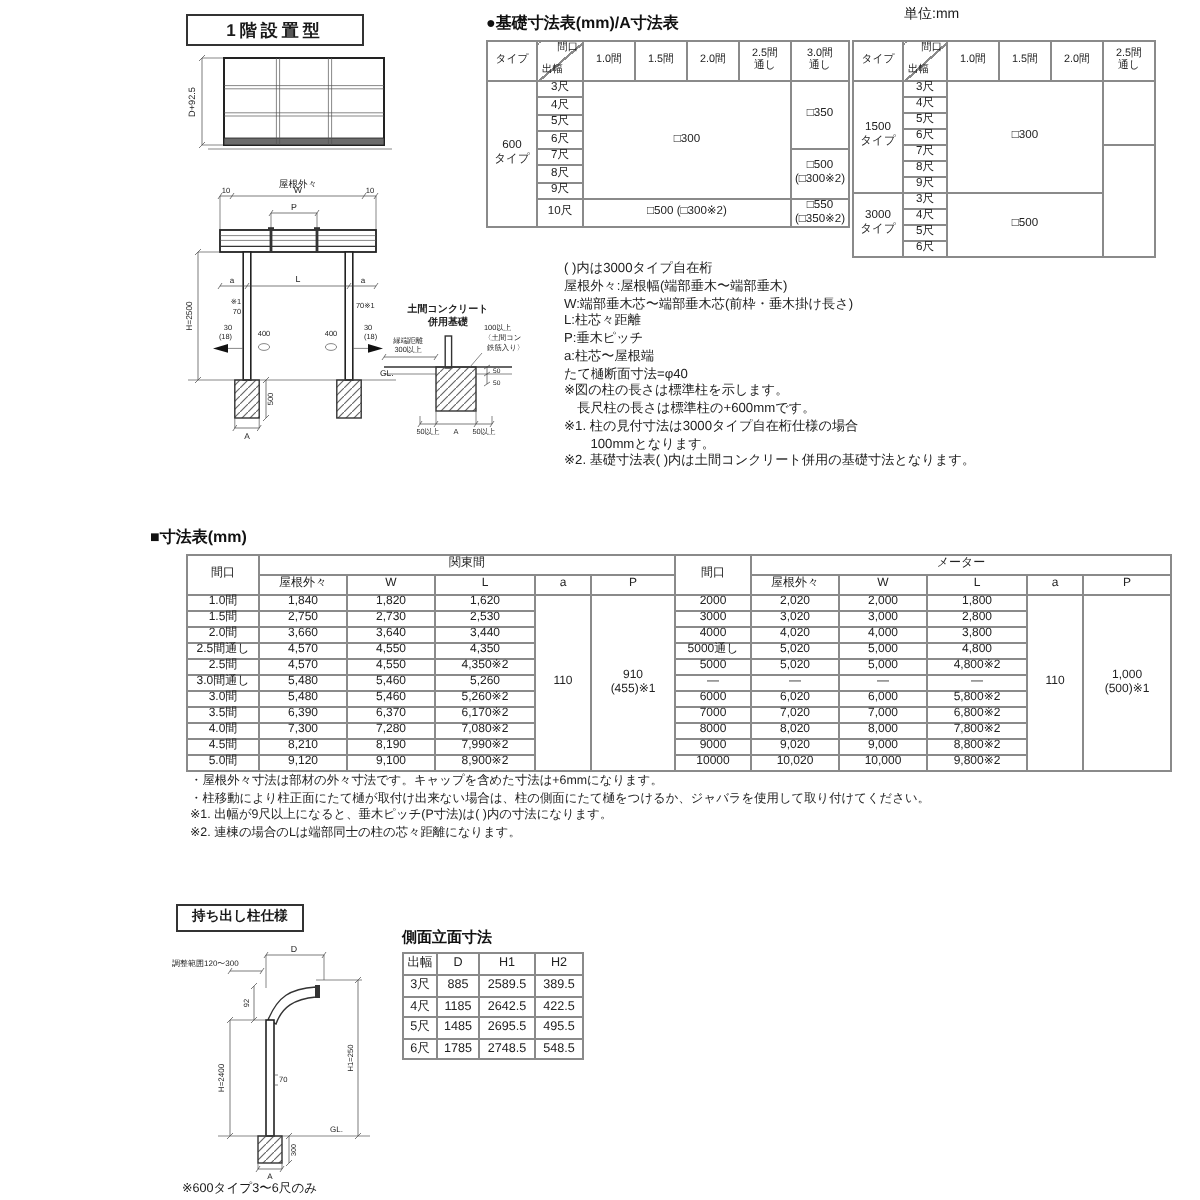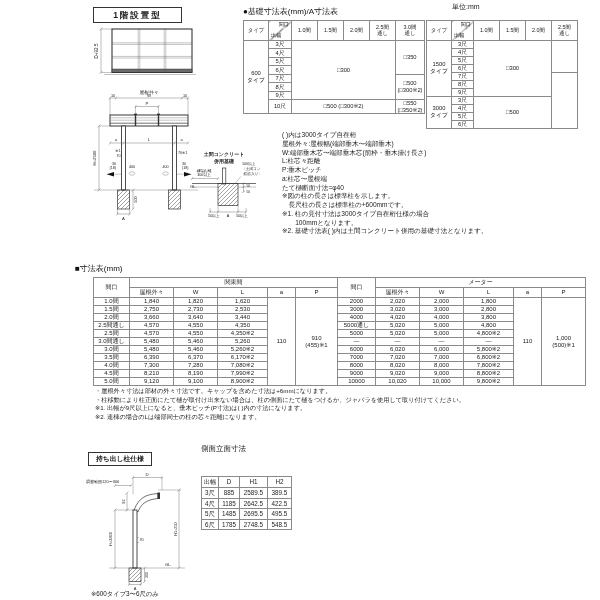--- a/index.html
+++ b/index.html
@@ -1,20 +1,20 @@
 <!DOCTYPE html>
 <html><head>
 <meta charset="utf-8">
 <style>
   html,body{margin:0;padding:0;}
   body{width:600px;height:600px;position:relative;background:#fff;color:#1a1a1a;
        font-family:"Liberation Sans","DejaVu Sans",sans-serif;overflow:hidden;}
   .abs{position:absolute;}
   .ttlbox{border:1px solid #333;text-align:center;font-weight:bold;background:#fff;}
-  .secttl{font-weight:normal;color:#111;}
+  .secttl{font-weight:bold;color:#111;}
   table{border-collapse:collapse;table-layout:fixed;position:absolute;background:#fff;}
   th,td{border:1px solid #8a8a8a;text-align:center;vertical-align:middle;padding:0;
         white-space:pre-line;line-height:1.15;font-weight:normal;color:#222;}
   .ftab{font-size:5.8px;border:1px solid #555;}
   .ftab th{font-size:5.4px;height:18px;}
   .ftab tr{height:8.5px;}
   .ftab tr.r10{height:13px;}
   .frt tr{height:8px;}
   .dtab{font-size:6px;border:1px solid #555;}
   .dtab th{font-size:6px;height:9px;}
@@ -546,21 +546,21 @@
     <line class="dimln" x1="44" y1="116.5" x2="56" y2="116.5"></line>
     <line class="thin" x1="44" y1="113.5" x2="44" y2="116.5"></line>
       <line class="thin" x1="56" y1="113.5" x2="56" y2="116.5"></line>
     <path class="dimln" d="M43,118 L45,115 M55,118 L57,115" fill="none"></path>
     <text x="50" y="121.5" font-size="4" text-anchor="middle">A</text>
   </g>
 </svg>
 
 <div class="abs" style="left:91px;top:590px;font-size:6.3px;">※600タイプ3〜6尺のみ</div>
 
-<div class="abs secttl" style="left:201px;top:444px;font-size:7.5px;">側面立面寸法</div>
+<div class="abs secttl" style="left:201px;top:464px;font-size:7.5px;">側面立面寸法</div>
 <table class="stab" style="left:201px;top:476px;width:90px;">
   <colgroup>
       <col style="width:17px">
       <col style="width:21px">
       <col style="width:28px">
       <col style="width:24px">
     </colgroup>
   <thead>
     <tr>
       <th>出幅</th>

